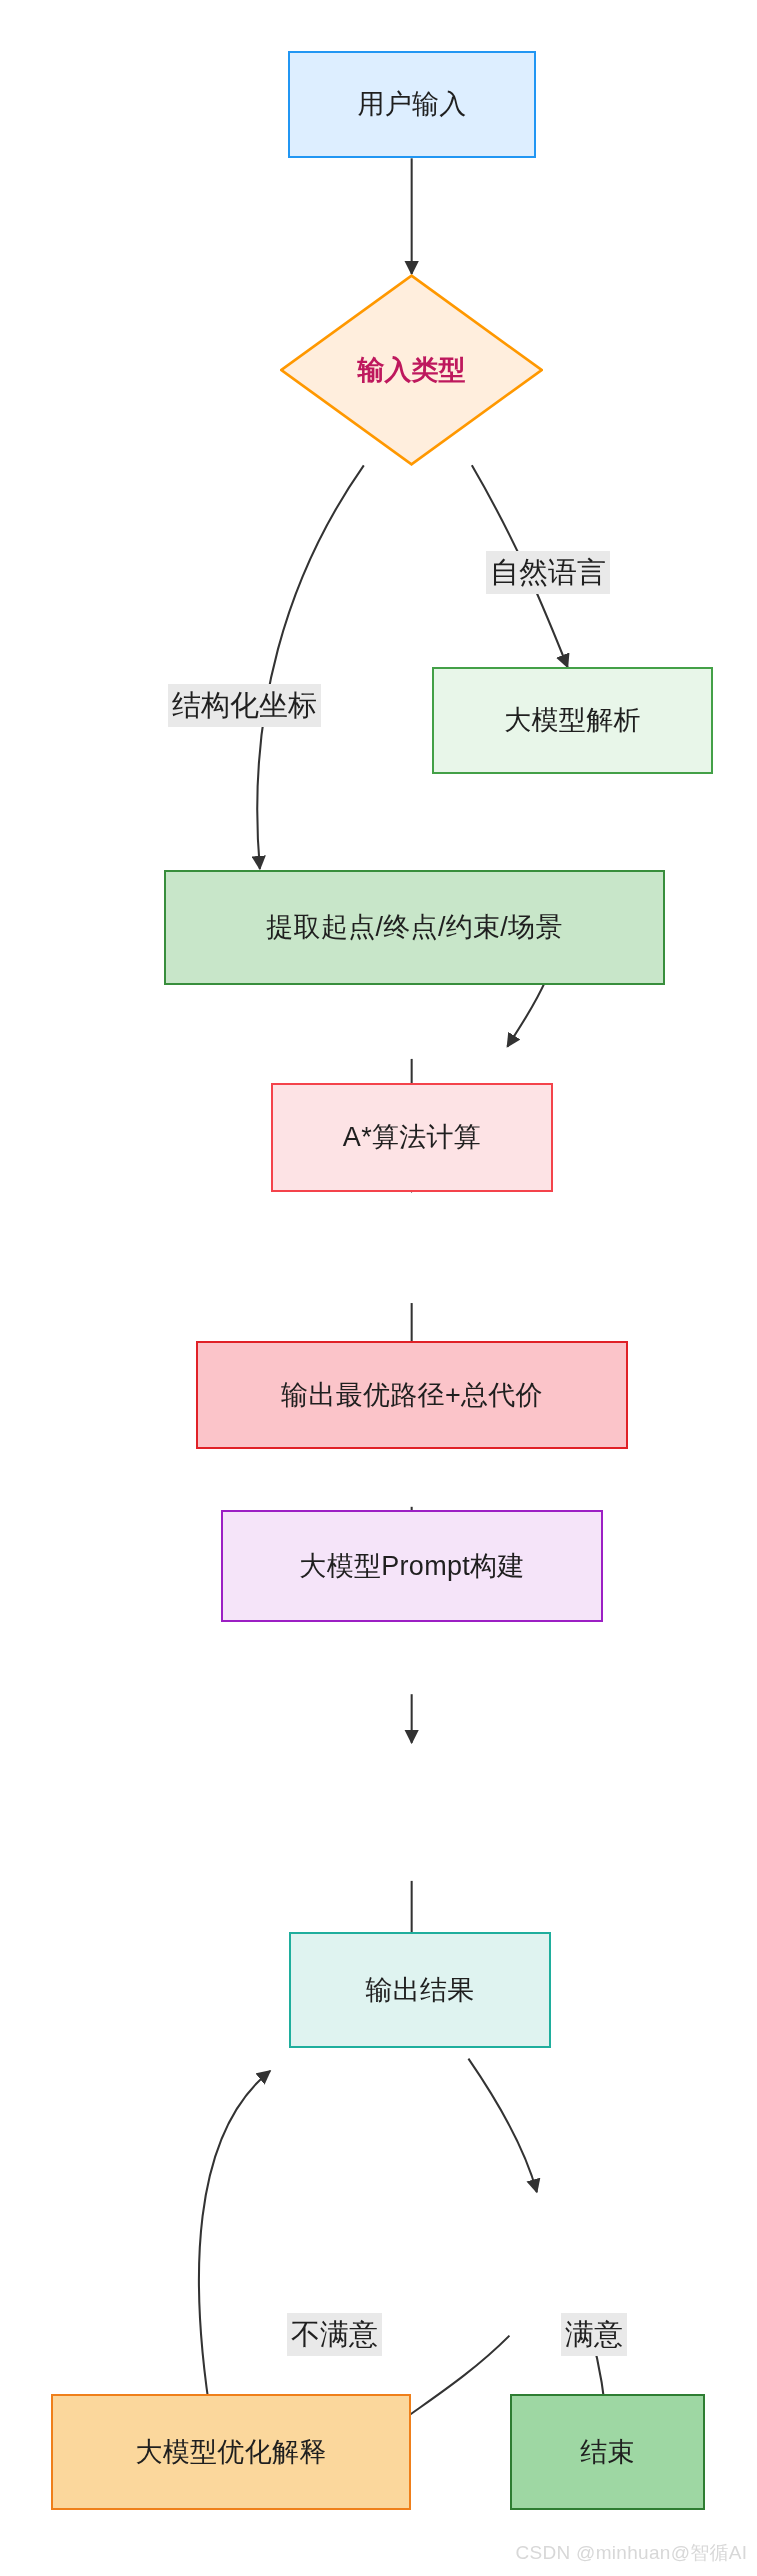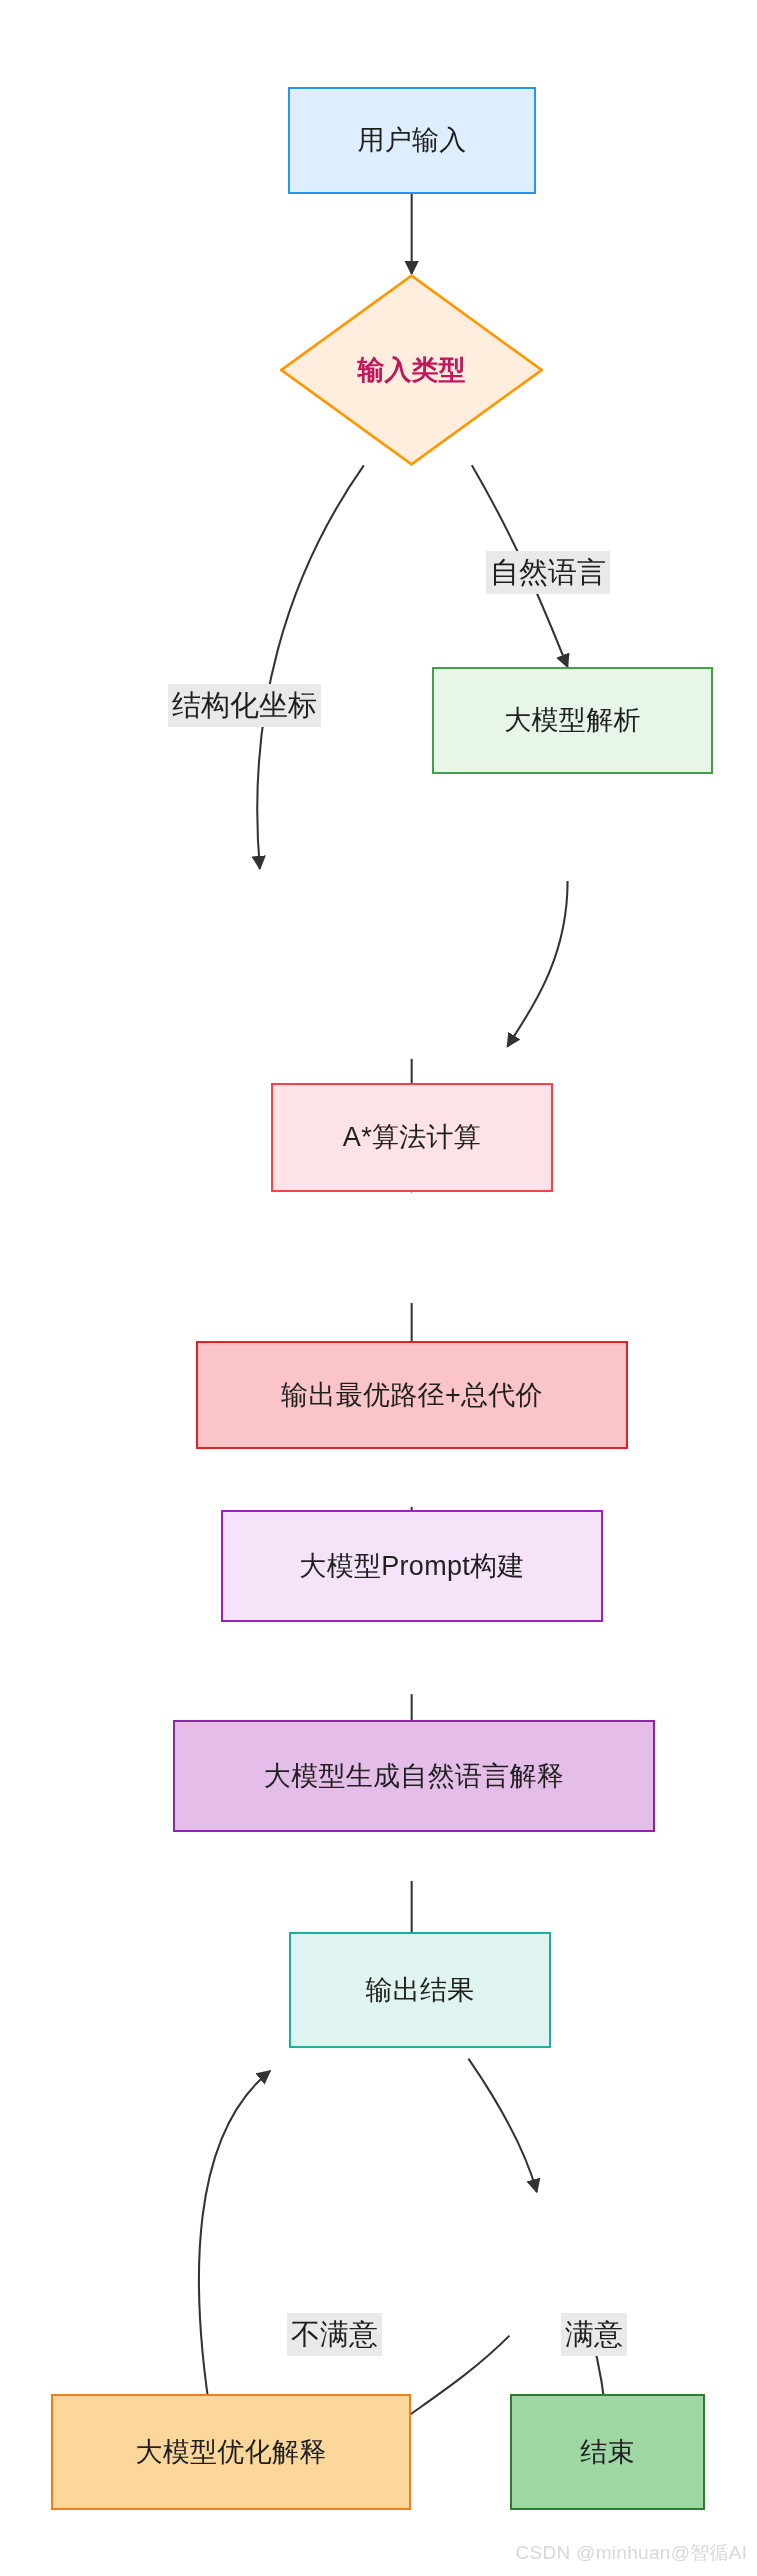--- a/index.html
+++ b/index.html
@@ -111,51 +111,51 @@
       <path d="M 685 3010 C 740 3090 770 3150 785 3205"></path>
 
       <path d="M 745 3415 C 680 3480 610 3520 560 3560"></path>
 
       <path d="M 865 3415 C 880 3470 885 3510 888 3555"></path>
 
       <path d="M 310 3545 C 275 3330 280 3120 395 3028"></path>
     </g>
   </svg>
 
-  <div class="node rect n-user-input" style="left:288px; top:51px; width:248px; height:107px;margin-top:36px;">
+  <div class="node rect n-user-input" style="left:288px; top:51px; width:248px; height:107px;">
     <span>用户输入</span>
   </div>
 
   <div class="diamond-wrap" style="left:280px; top:274px; width:263px; height:192px;">
     <svg class="diamond-shape" width="263" height="192" viewBox="0 0 385 280">
       <polygon points="192.5,2 383,140 192.5,278 2,140" fill="#ffeedd" stroke="#ff9800" stroke-width="4"></polygon>
     </svg>
     <div class="diamond-label">输入类型</div>
   </div>
 
   <div class="node rect n-llm-parse" style="left:432px; top:667px; width:281px; height:107px;">
     <span>大模型解析</span>
   </div>
 
+  <div class="node rect n-extract" style="left:164px; top:870px; width:501px; height:115px;">
+    <span>提取起点/终点/约束/场景</span>
+  </div>
 
   <div class="node rect n-astar" style="left:271px; top:1083px; width:282px; height:109px;">
     <span>A*算法计算</span>
   </div>
 
   <div class="node rect n-output-path" style="left:196px; top:1341px; width:432px; height:108px;">
     <span>输出最优路径+总代价</span>
   </div>
 
   <div class="node rect n-prompt" style="left:221px; top:1510px; width:382px; height:112px;">
     <span>大模型Prompt构建</span>
   </div>
 
-  <div class="node rect n-gen-expl" style="left:173px; top:1720px; width:482px; height:112px;">
-    <span>大模型生成自然语言解释</span>
-  </div>
 
   <div class="node rect n-output-res" style="left:289px; top:1932px; width:262px; height:116px;">
     <span>输出结果</span>
   </div>
 
 
   <div class="node rect n-optimize" style="left:51px; top:2394px; width:360px; height:116px;">
     <span>大模型优化解释</span>
   </div>
 

